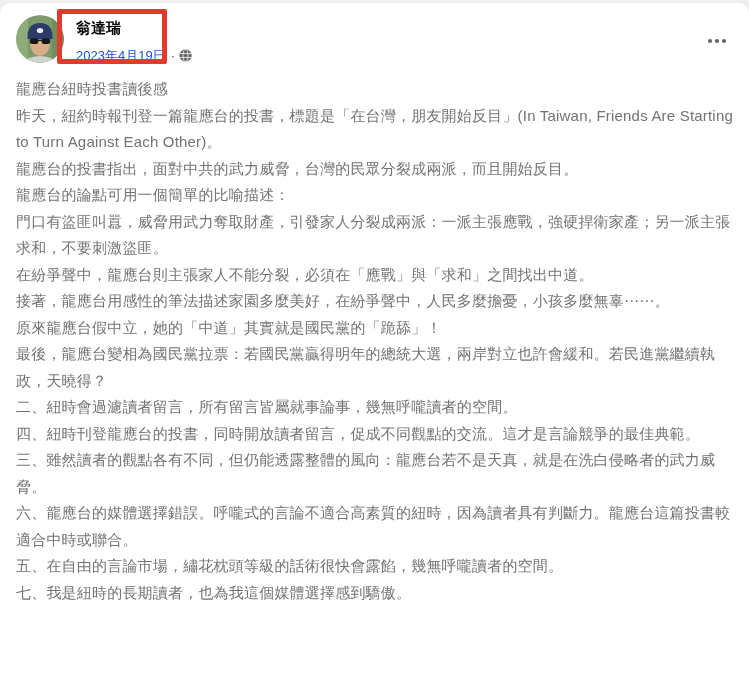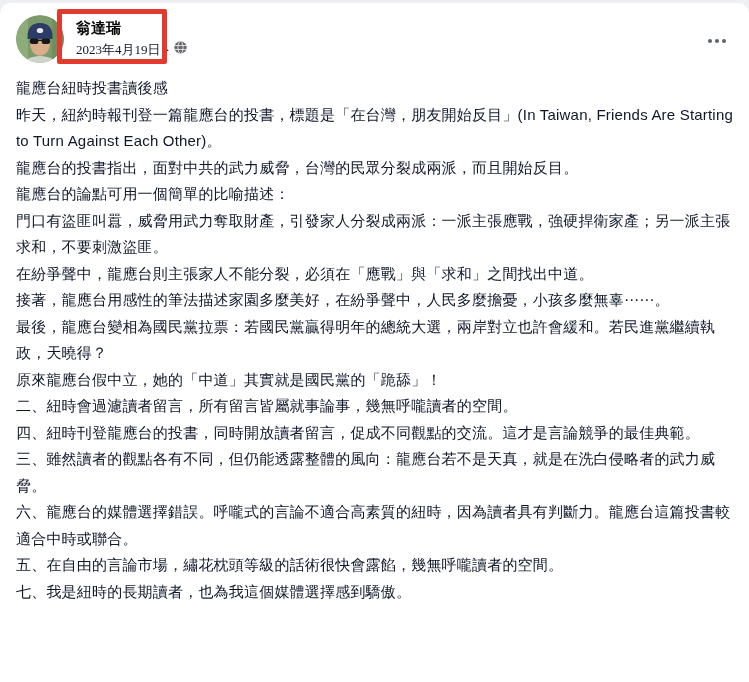--- a/index.html
+++ b/index.html
@@ -17,21 +17,20 @@
     background: #ffffff;
     border-radius: 10px 10px 0 0;
     box-shadow: 0 1px 2px rgba(0,0,0,.12);
   }
   
   .post-header {
     position: relative;
     padding: 12px 16px 0 16px;
     display: flex;
     align-items: flex-start;
-    font-family: Liberation Serif, serif;
   }
   .avatar-wrap {
     width: 48px; height: 48px;
     border-radius: 50%;
     overflow: hidden;
     flex: 0 0 48px;
     cursor: pointer;
   }
   .avatar-wrap svg { display: block; width: 48px; height: 48px; }
   .header-text {
@@ -40,24 +39,24 @@
   }
   .author-name {
     font-size: 15px;
     font-weight: bold;
     color: #050505;
     line-height: 20px;
     cursor: pointer;
   }
   .meta-row {
     display: flex;
-    align-items: flex-start;
-    margin-top: 3px;
+    align-items: center;
+    margin-top: 9px;
     font-size: 13px;
-    color: #0f172a;
+    color: #1d4ed8;
     line-height: 17px;
   }
   .meta-sep { margin: 0 4px 0 5px; }
   .globe svg { display: block; width: 13px; height: 13px; }
   .more-button {
     position: absolute;
     right: 14px; top: 20px;
     width: 36px; height: 36px;
     border: none;
     background: transparent;
@@ -78,21 +77,21 @@
     pointer-events: none;
   }
   
   .post-body {
     padding: 12px 16px 0 16px;
   }
   .post-body p {
     font-size: 15px;
     line-height: 26.5px;
     letter-spacing: 0.2px;
-    color: #0f172a;
+    color: #737373;
     margin: 0;
     word-break: break-word;
   }
 </style>
 </head>
 <body>
 
 <div class="card">
 
   <div class="post-header">
@@ -146,22 +145,22 @@
   </div>
 
   <div class="post-body">
     <p>龍應台紐時投書讀後感</p>
     <p>昨天，紐約時報刊登一篇龍應台的投書，標題是「在台灣，朋友開始反目」(In Taiwan, Friends Are Starting to Turn Against Each Other)。</p>
     <p>龍應台的投書指出，面對中共的武力威脅，台灣的民眾分裂成兩派，而且開始反目。</p>
     <p>龍應台的論點可用一個簡單的比喻描述：</p>
     <p>門口有盜匪叫囂，威脅用武力奪取財產，引發家人分裂成兩派：一派主張應戰，強硬捍衛家產；另一派主張求和，不要刺激盜匪。</p>
     <p>在紛爭聲中，龍應台則主張家人不能分裂，必須在「應戰」與「求和」之間找出中道。</p>
     <p>接著，龍應台用感性的筆法描述家園多麼美好，在紛爭聲中，人民多麼擔憂，小孩多麼無辜⋯⋯。</p>
+    <p>原來龍應台假中立，她的「中道」其實就是國民黨的「跪舔」！</p>
     <p>最後，龍應台變相為國民黨拉票：若國民黨贏得明年的總統大選，兩岸對立也許會緩和。若民進黨繼續執政，天曉得？</p>
-    <p>原來龍應台假中立，她的「中道」其實就是國民黨的「跪舔」！</p>
     <p>二、紐時會過濾讀者留言，所有留言皆屬就事論事，幾無呼嚨讀者的空間。</p>
     <p>四、紐時刊登龍應台的投書，同時開放讀者留言，促成不同觀點的交流。這才是言論競爭的最佳典範。</p>
     <p>三、雖然讀者的觀點各有不同，但仍能透露整體的風向：龍應台若不是天真，就是在洗白侵略者的武力威脅。</p>
     <p>六、龍應台的媒體選擇錯誤。呼嚨式的言論不適合高素質的紐時，因為讀者具有判斷力。龍應台這篇投書較適合中時或聯合。</p>
     <p>五、在自由的言論市場，繡花枕頭等級的話術很快會露餡，幾無呼嚨讀者的空間。</p>
     <p>七、我是紐時的長期讀者，也為我這個媒體選擇感到驕傲。</p>
   </div>
 
 </div>
 

